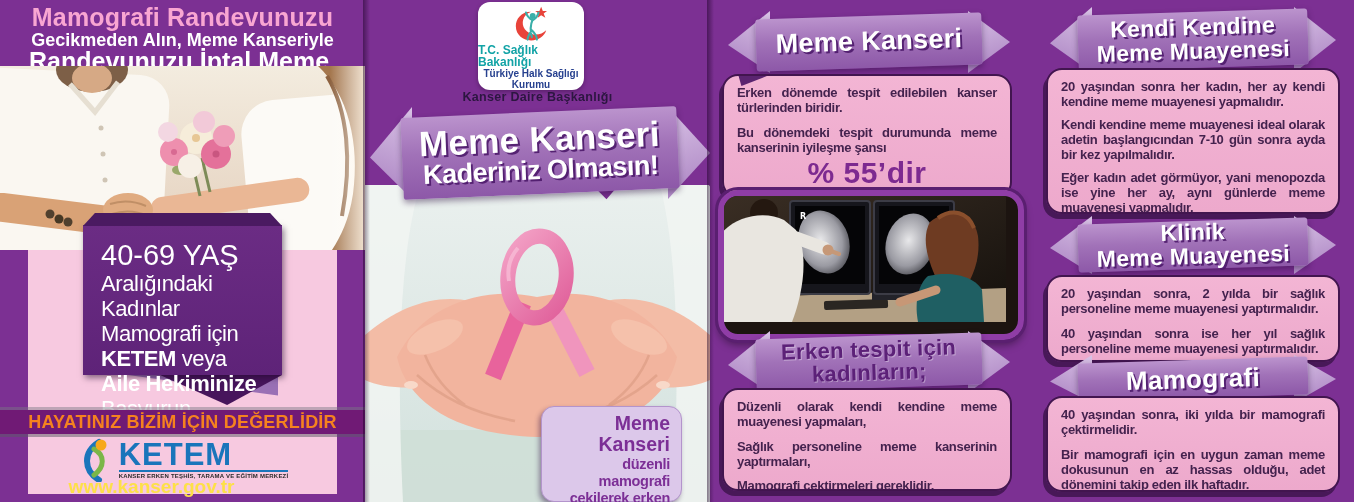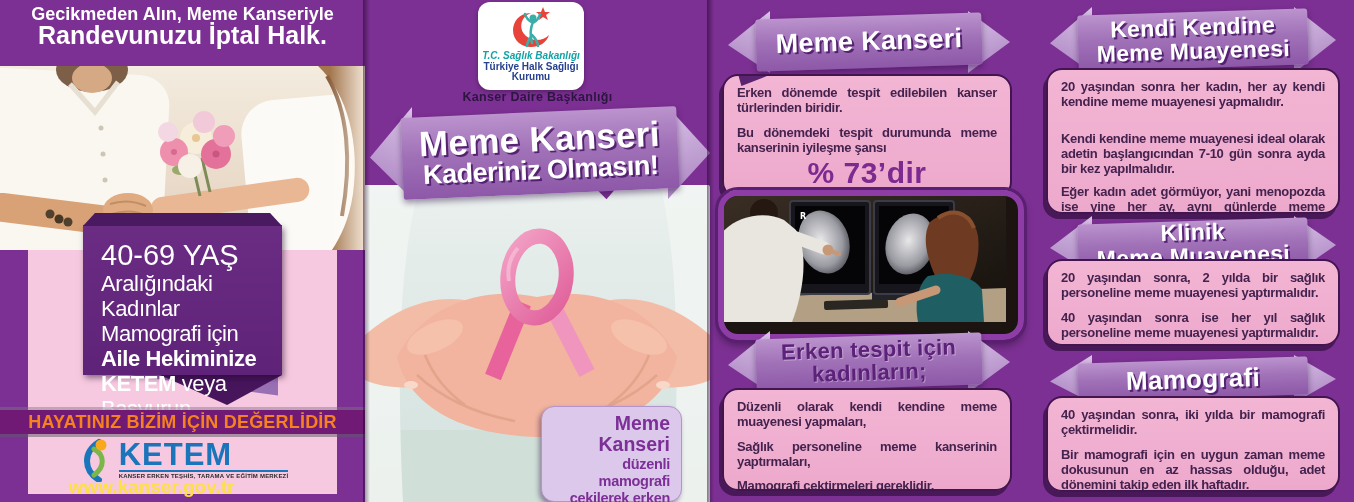--- a/index.html
+++ b/index.html
@@ -33,21 +33,21 @@
     padding-top:1px;margin-top:1px;}
   .ketem-site{left:28px;top:476px;width:247px;text-align:center;font-size:19px;font-weight:bold;color:#fde047;}
 
   
   .mid-photo{left:365px;top:185px;width:345px;height:317px;overflow:hidden;}
   .mid-top{left:365px;top:0;width:345px;height:212px;background:#7c3093;
     clip-path:polygon(0 0,100% 0,100% 88%,88% 60%,70% 94%,48% 58%,28% 86%,10% 58%,0 84%);z-index:2;}
   .logo-box{left:478px;top:2px;width:106px;height:88px;background:#ffffff;border-radius:12px;z-index:4;
     display:flex;flex-direction:column;align-items:center;padding-top:3px;box-sizing:border-box;
     box-shadow:0 2px 4px rgba(40,10,50,.4);}
-  .logo-t1{font-size:10px;font-weight:bold;color:#12a3a6;line-height:1.05;font-style:italic;}
+  .logo-t1{font-size:12px;font-weight:bold;color:#12a3a6;line-height:1.05;}
   .logo-t2{font-size:10px;font-weight:bold;color:#27418f;line-height:1.05;text-align:center;}
   .dept{left:365px;top:90px;width:345px;text-align:center;font-size:12.5px;font-weight:bold;color:#2c1640;z-index:4;
     letter-spacing:.3px;}
   
   .rbanner{z-index:3;}
   .wedgeL,.wedgeR{position:absolute;top:-5px;bottom:-5px;width:42px;}
   .wedgeL{left:-2px;background:linear-gradient(200deg,#d9c3e6,#a87fc0);clip-path:polygon(100% 0,0 55%,100% 100%);}
   .wedgeR{right:-2px;background:linear-gradient(160deg,#d9c3e6,#a87fc0);clip-path:polygon(0 0,100% 50%,0 100%);}
   .band{position:absolute;left:26px;right:26px;top:0;bottom:0;border-radius:3px;
     background:linear-gradient(180deg,#bb93cd 0%,#a172b8 45%,#8d58a8 100%);
@@ -82,22 +82,23 @@
 
   .divider{top:0;bottom:0;width:7px;z-index:8;
     background:linear-gradient(90deg,rgba(25,0,35,.5),rgba(25,0,35,0));}
 </style>
 </head>
 <body>
 
 <div class="canvas">
 
   <div class="abs lp-header">
+    <div class="lp-h1">Mamografi Randevunuzu</div>
     <div class="lp-h2">Gecikmeden Alın, Meme Kanseriyle</div>
-    <div class="lp-h3">Randevunuzu İptal Halk.</div>
+    <div class="lp-h3">Randevunuzu İptal Meme.</div>
   </div>
 
   <div class="abs lp-photo">
     <svg width="365" height="184" viewBox="0 0 365 184">
       <defs>
         <linearGradient id="cpl" x1="0" y1="0" x2="0" y2="1">
           <stop offset="0" stop-color="#f3ecdf"></stop>
             <stop offset="1" stop-color="#e4d0bd"></stop>
         </linearGradient>
         <linearGradient id="fadeR" x1="0" y1="0" x2="1" y2="0">
@@ -155,22 +156,22 @@
 
   <div class="abs lp-pink"></div>
 
   <div class="abs fold-a"></div>
   <div class="abs fold-b"></div>
   <div class="abs age-box">
     <div class="age-l1">40-69 YAŞ</div>
     <div class="age-l">Aralığındaki</div>
     <div class="age-l">Kadınlar</div>
     <div class="age-l">Mamografi için</div>
+    <div class="age-l"><span class="b">KETEM</span> <span>veya</span></div>
     <div class="age-l b">Aile Hekiminize</div>
-    <div class="age-l"><span class="b">KETEM</span> <span>veya</span></div>
     <div class="age-l">Başvurun.</div>
   </div>
 
   <div class="abs value-banner">
     <span>HAYATINIZ BİZİM İÇİN DEĞERLİDİR</span>
   </div>
 
   <div class="abs ketem-row">
     <svg width="38" height="44" viewBox="0 0 38 44">
       <path d="M22 4 C6 14 6 32 22 42" stroke="#1a75bb" stroke-width="6" fill="none" stroke-linecap="round"></path>
@@ -256,21 +257,21 @@
     <div class="wedgeL"></div>
     <div class="wedgeR"></div>
     <div class="band">
         <div class="btitle t27">Meme Kanseri</div>
       </div>
   </div>
   <div class="abs pink-box" style="left:722px;top:74px;width:290px;height:124px;">
     <div class="curl"></div>
     <p>Erken dönemde tespit edilebilen kanser türlerinden biridir.</p>
     <p style="margin-bottom:0;">Bu dönemdeki tespit durumunda meme kanserinin iyileşme şansı</p>
-    <div class="pct b">% 73’dir</div>
+    <div class="pct b">% 55’dir</div>
   </div>
 
   <div class="abs photo-frame">
     <svg width="282" height="126" viewBox="0 0 282 126">
       <defs>
         <linearGradient id="mbg" x1="0" y1="0" x2="1" y2="1">
           <stop offset="0" stop-color="#3a2e24"></stop>
             <stop offset="1" stop-color="#14100c"></stop>
         </linearGradient>
         <radialGradient id="xr1" cx=".45" cy=".45" r=".7">
@@ -321,34 +322,34 @@
 
   <div class="abs rbanner" style="left:1052px;top:12px;width:282px;height:56px;">
     <div class="wedgeL"></div>
     <div class="wedgeR"></div>
     <div class="band">
       <div class="btitle t24">Kendi Kendine</div>
       <div class="btitle t24">Meme Muayenesi</div>
     </div>
   </div>
   <div class="abs pink-box" style="left:1046px;top:68px;width:294px;height:146px;">
-    <p style="margin-bottom:21px;">20 yaşından sonra her kadın, her ay kendi kendine  meme muayenesi yapmalıdır.</p>
+    <p style="margin-bottom:7px;">20 yaşından sonra her kadın, her ay kendi kendine  meme muayenesi yapmalıdır.</p>
     <p style="margin-bottom:7px;">Kendi kendine meme muayenesi ideal olarak adetin başlangıcından 7-10 gün sonra ayda bir kez yapılmalıdır.</p>
     <p>Eğer kadın adet görmüyor, yani menopozda ise yine her ay, aynı günlerde meme muayenesi yapmalıdır.</p>
   </div>
 
   <div class="abs rbanner" style="left:1052px;top:221px;width:282px;height:48px;">
     <div class="wedgeL"></div>
     <div class="wedgeR"></div>
     <div class="band">
       <div class="btitle t24">Klinik</div>
       <div class="btitle t24">Meme Muayenesi</div>
     </div>
   </div>
-  <div class="abs pink-box" style="left:1046px;top:259px;width:294px;height:87px;">
+  <div class="abs pink-box" style="left:1046px;top:275px;width:294px;height:87px;">
     <p>20 yaşından sonra, 2 yılda bir sağlık personeline meme muayenesi yaptırmalıdır.</p>
     <p>40 yaşından sonra ise her yıl sağlık personeline meme muayenesi yaptırmalıdır.</p>
   </div>
 
   <div class="abs rbanner" style="left:1052px;top:360px;width:282px;height:38px;">
     <div class="wedgeL"></div>
     <div class="wedgeR"></div>
     <div class="band">
         <div class="btitle t26">Mamografi</div>
       </div>

